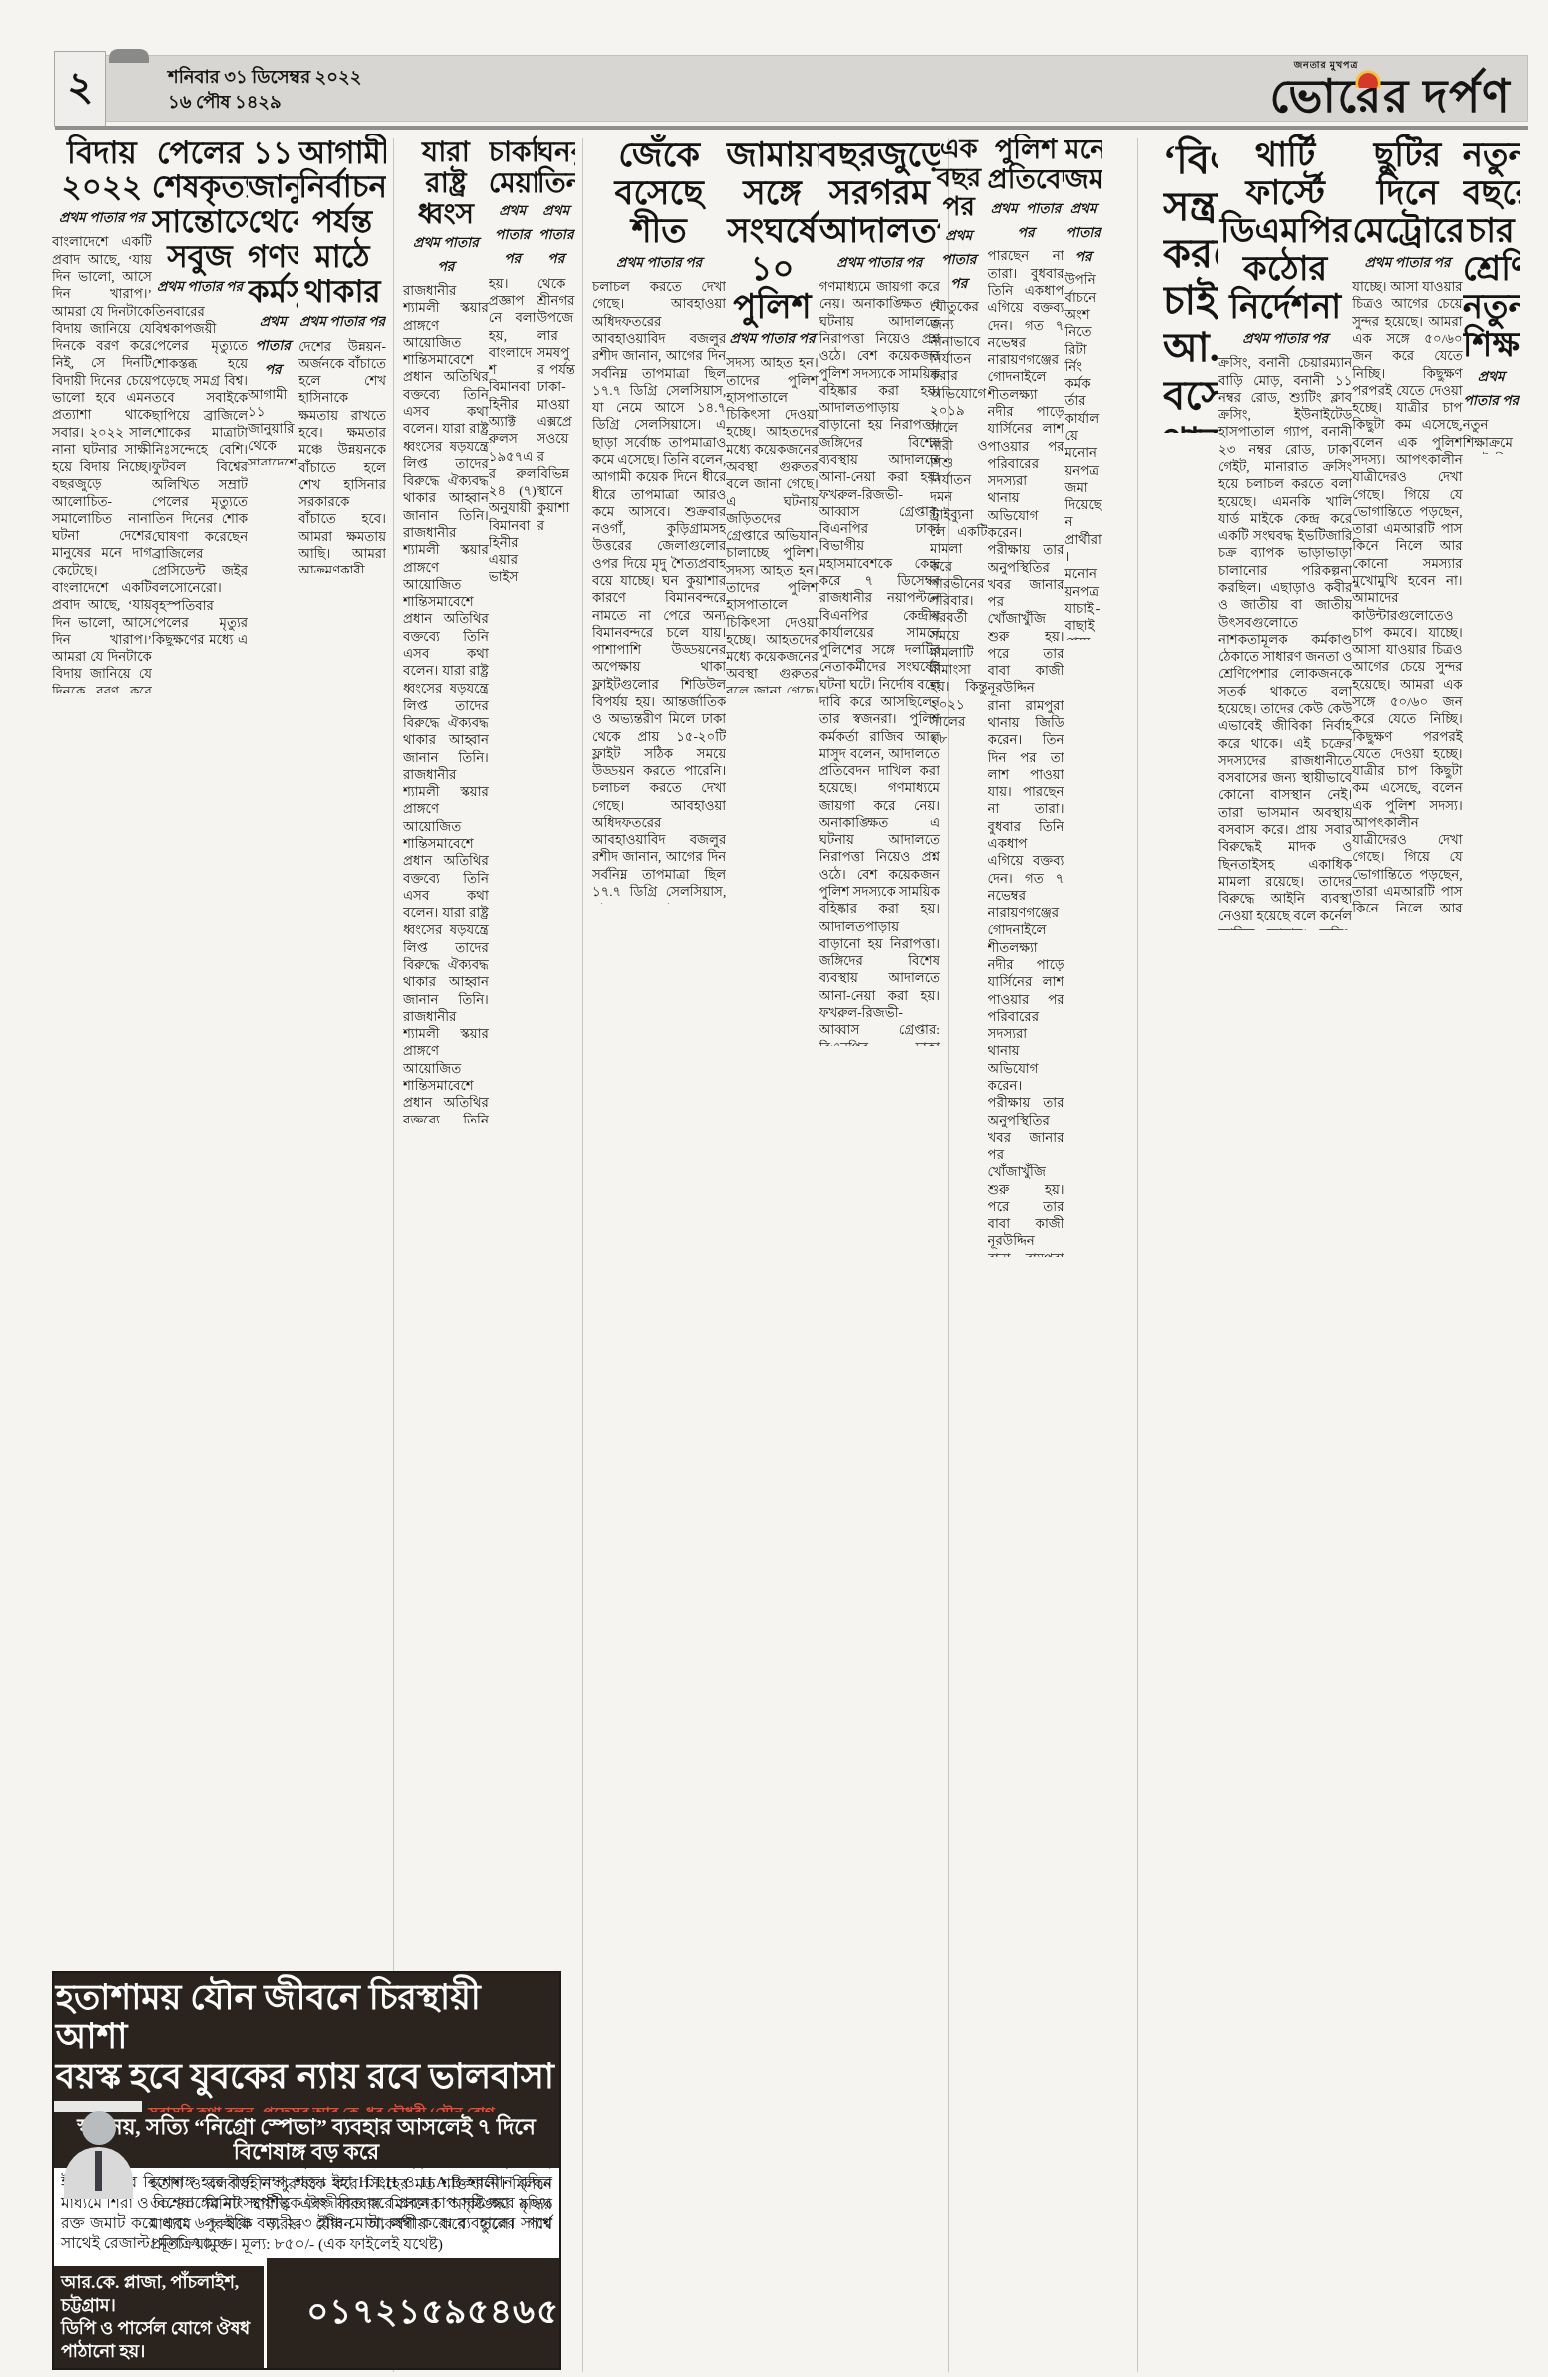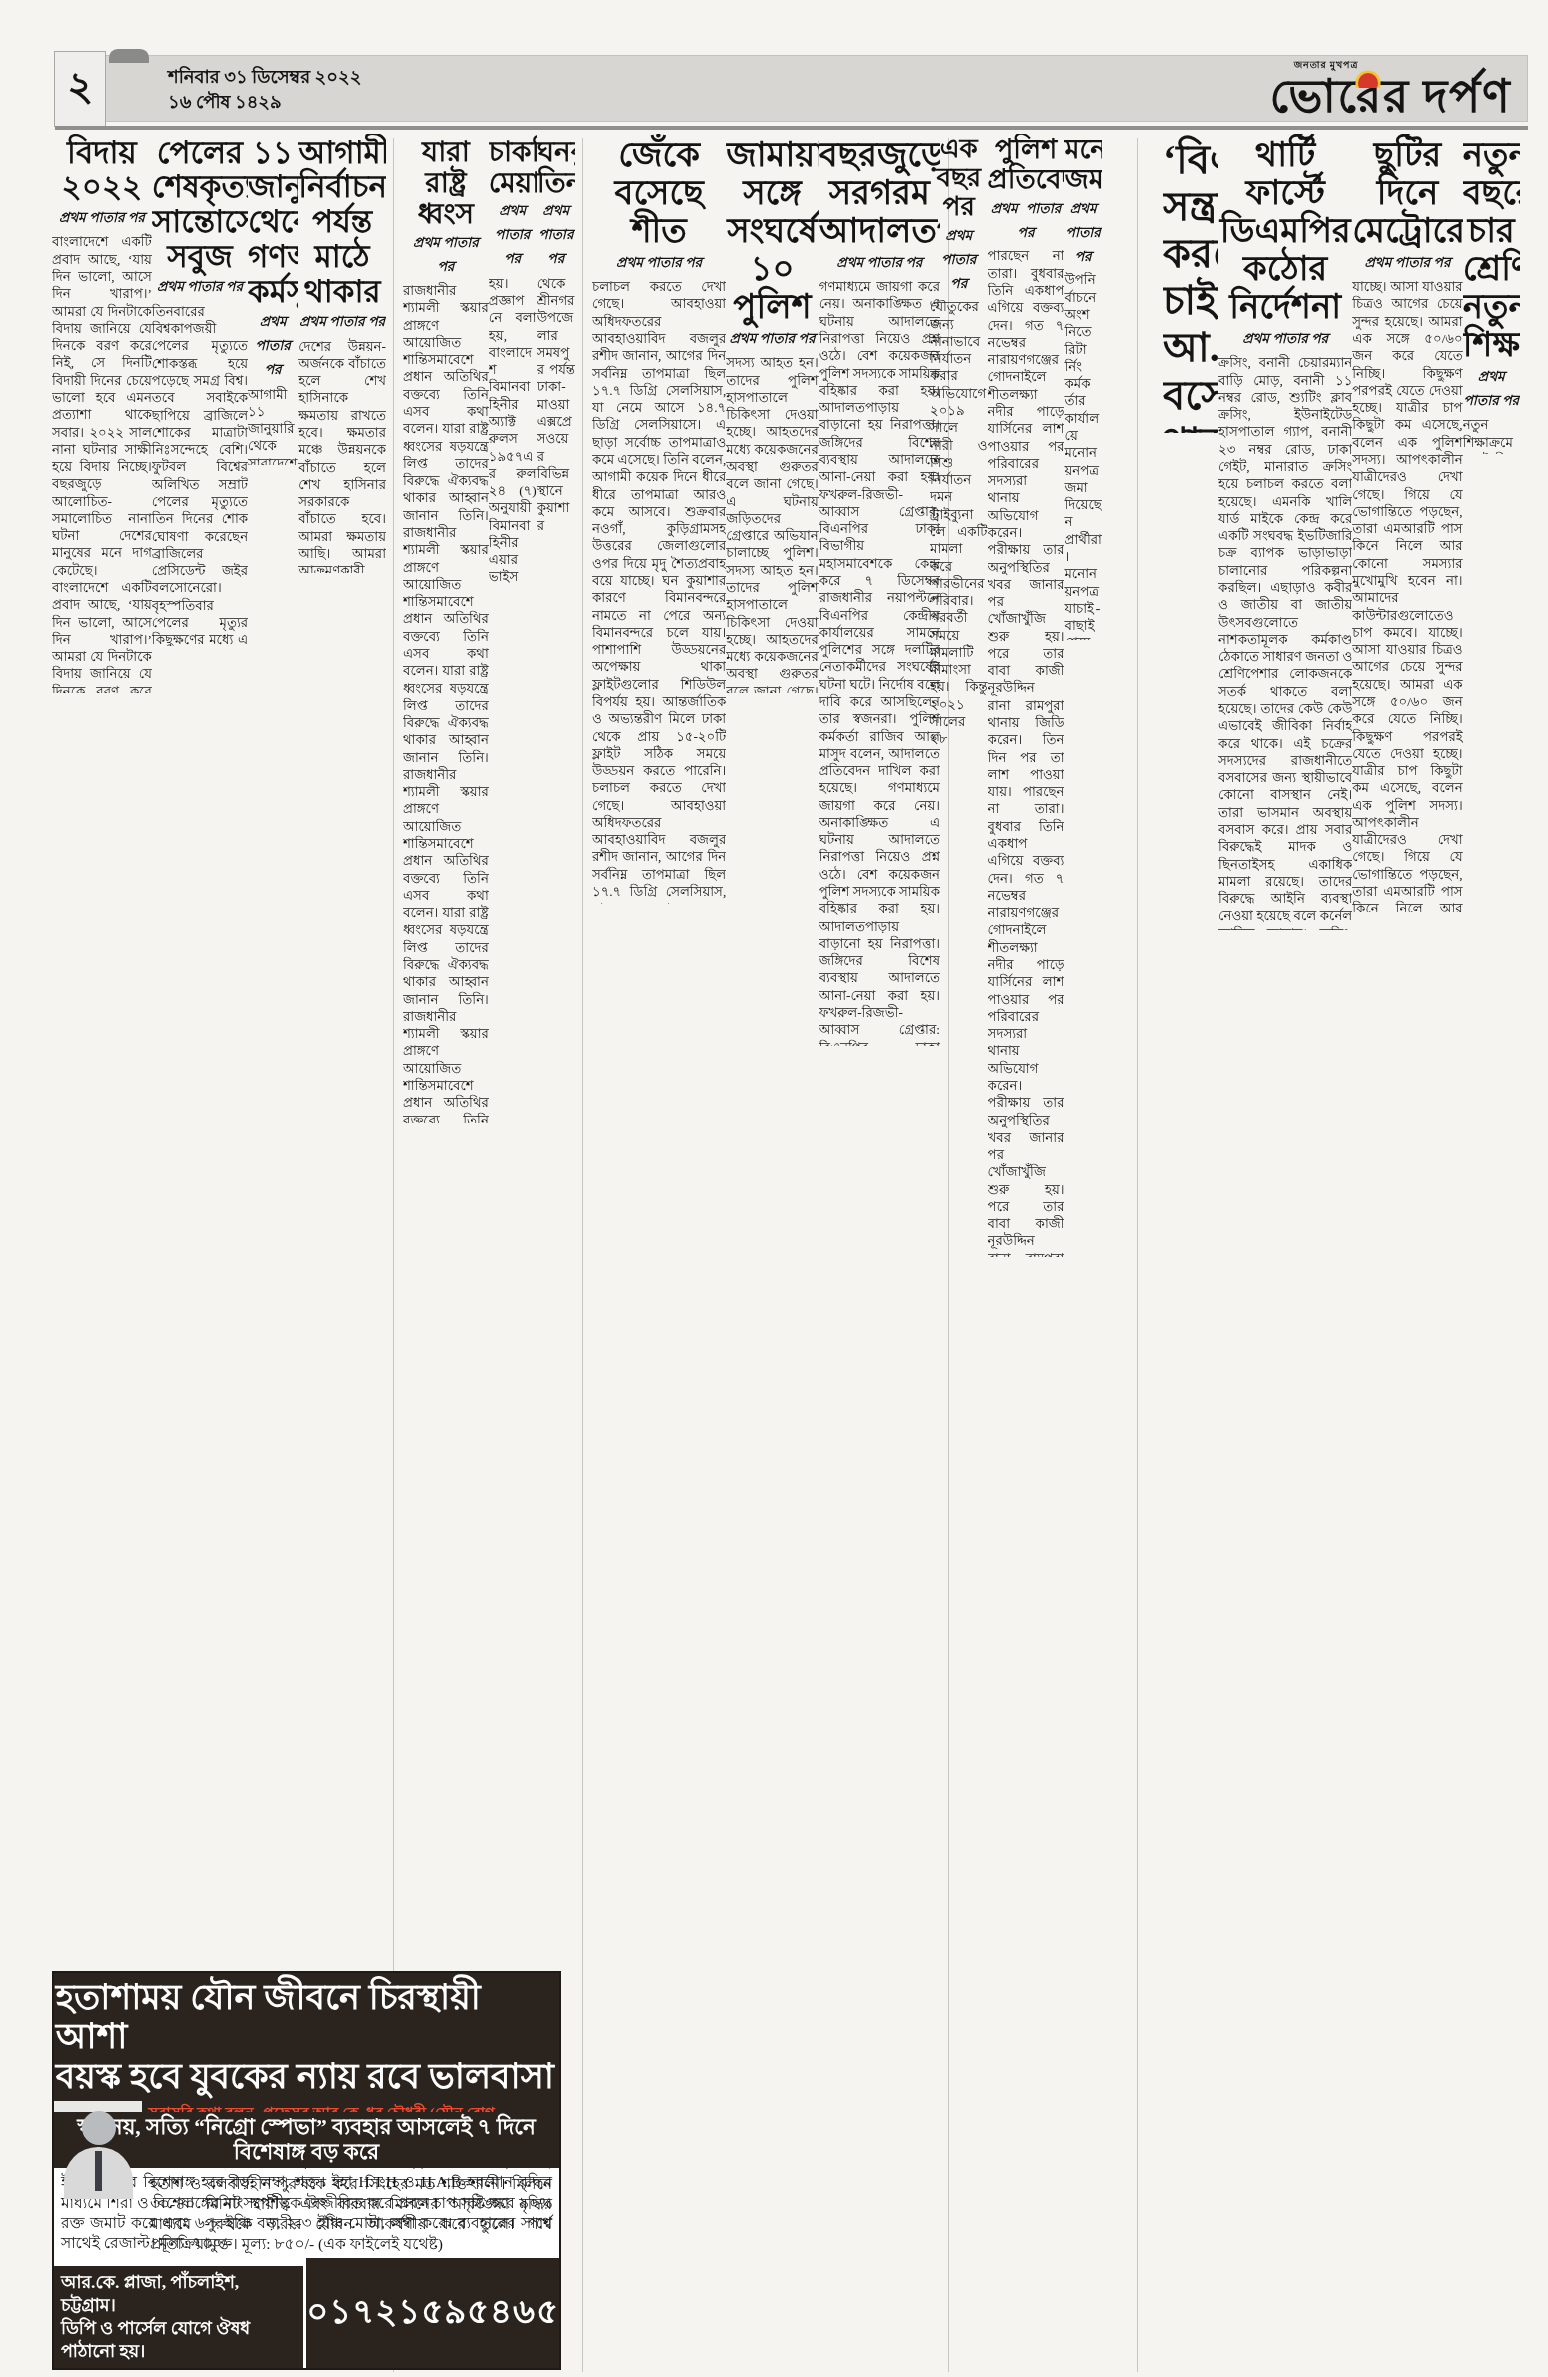--- a/index.html
+++ b/index.html
@@ -62,21 +62,21 @@
   .body {
     font-size:13.3px; line-height:1.30; text-align:justify; color:#161616;
     overflow:hidden; flex:1 1 auto; word-break:break-word;
   }
   .erule { border-top:3.4px solid #242424; margin:4.3px 0 6px; }
   
   #ad {
     position:absolute; left:52px; top:1971px; width:509px; height:399px;
     background:#fff; border:2.6px solid #1e1a16; display:flex; flex-direction:column;
   }
-  .ad-dark { background:#2b241e; color:#fff; }
+  .ad-dark { background:#2b241e; color:#fff;padding-left:39px; }
   #ad-head { text-align:left; font-weight:bold; font-size:35px; line-height:1.12; padding:5.2px 1.7px; }
   #ad-mid { display:flex; flex:1 1 auto; min-height:0; }
   #ad-photo {
     width:89px; background:#e8e8e6; border-right:1.7px solid #2b241e; position:relative; flex:0 0 auto;
   }
   #ad-photo .head { position:absolute; left:27.5px; top:10.3px; width:34px; height:34px; border-radius:50%; background:#b9bcbe; }
   #ad-photo .torso{ position:absolute; left:10.3px; top:46px; width:69px; height:52px; border-radius:34px 34px 0 0; background:#d8d9d8; }
   #ad-photo .tie  { position:absolute; left:41px; top:50px; width:6.9px; height:40px; background:#3c3c44; }
   #ad-right { flex:1 1 auto; display:flex; flex-direction:column; min-width:0; }
   #ad-redline { font-size:15px; font-weight:bold; color:#ef4b33; padding:2.6px 5.2px; line-height:1.25; }

